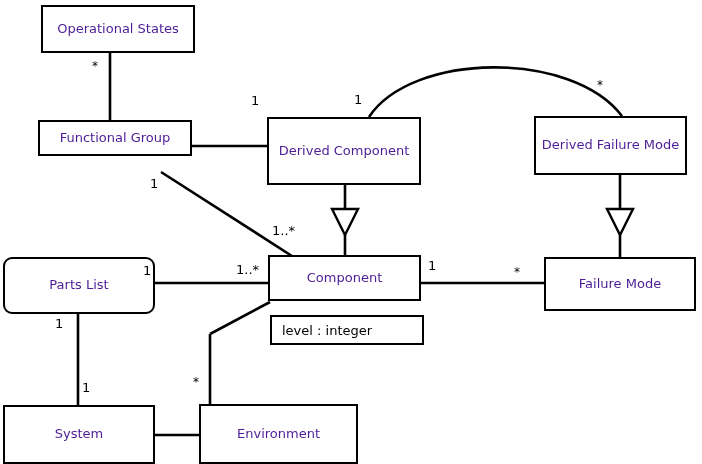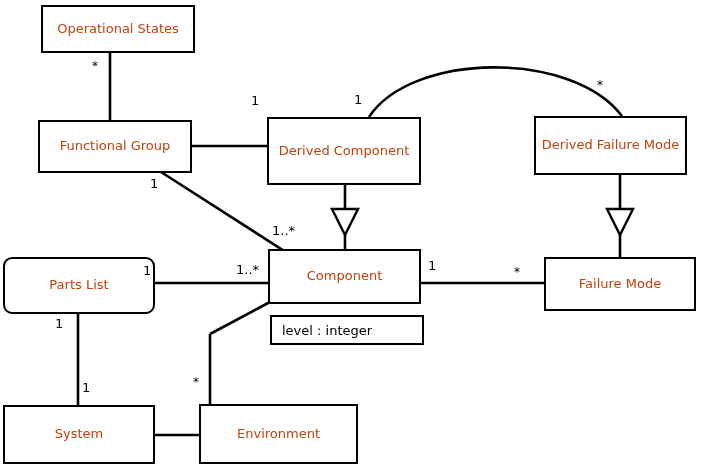--- a/index.html
+++ b/index.html
@@ -33,21 +33,21 @@
     z-index: 2;
   }
   .uml-name-compartment {
     display: flex;
     align-items: center;
     justify-content: center;
     width: 100%;
     height: 100%;
     box-sizing: border-box;
     font-size: 13px;
-    color: #c2410c;
+    color: #4c1d95;
     line-height: 1.1;
     text-align: center;
     white-space: nowrap;
   }
   .uml-attr-compartment {
     position: absolute;
     box-sizing: border-box;
     background: #ffffff;
     border: 2px solid #000000;
     display: flex;
@@ -104,37 +104,37 @@
 
     <line x1="210" y1="404" x2="210" y2="334" stroke="#000000" stroke-width="2.6"></line>
     <line x1="210" y1="334" x2="270" y2="302" stroke="#000000" stroke-width="2.6"></line>
 
   </svg>
 
   <div class="uml-class" style="left:41px; top:5px; width:154px; height:48px;">
     <div class="uml-name-compartment">Operational States</div>
   </div>
 
-  <div class="uml-class" style="left:38px; top:120px; width:154px; height:53px;">
+  <div class="uml-class" style="left:38px; top:120px; width:154px; height:36px;">
     <div class="uml-name-compartment">Functional Group</div>
   </div>
 
   <div class="uml-class" style="left:267px; top:117px; width:154px; height:68px;">
     <div class="uml-name-compartment">Derived Component</div>
   </div>
 
   <div class="uml-class" style="left:534px; top:116px; width:153px; height:59px;">
     <div class="uml-name-compartment">Derived Failure Mode</div>
   </div>
 
   <div class="uml-class" style="left:3px; top:257px; width:152px; height:57px;border-radius:9px;">
     <div class="uml-name-compartment">Parts List</div>
   </div>
 
-  <div class="uml-class" style="left:268px; top:249px; width:153px; height:55px;">
+  <div class="uml-class" style="left:268px; top:255px; width:153px; height:46px;">
     <div class="uml-name-compartment">Component</div>
   </div>
   <div class="uml-attr-compartment" style="left:270px; top:315px; width:154px; height:30px;text-align:right;">
     <span>level : integer</span>
   </div>
 
   <div class="uml-class" style="left:544px; top:257px; width:152px; height:54px;">
     <div class="uml-name-compartment">Failure Mode</div>
   </div>
 

